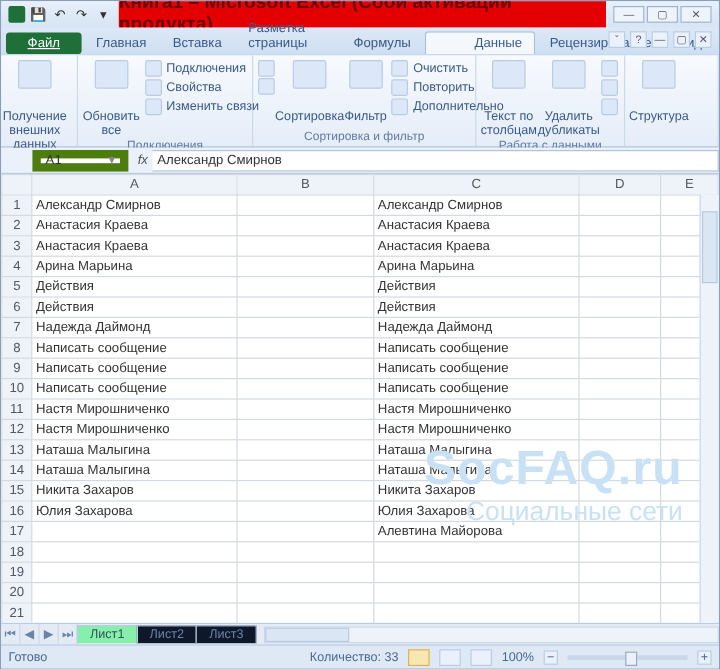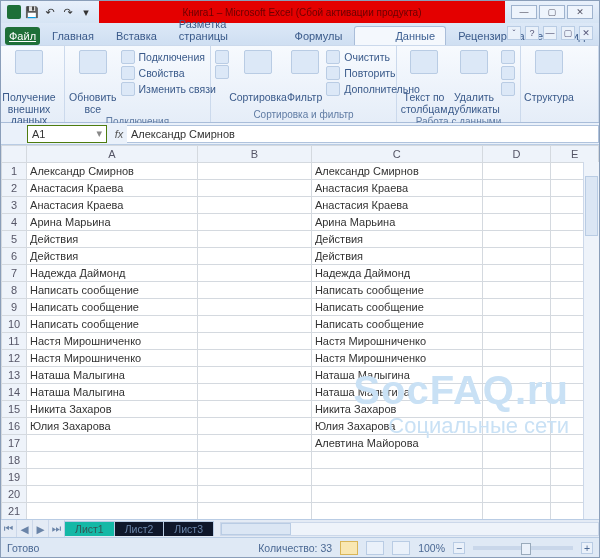--- a/index.html
+++ b/index.html
@@ -2,62 +2,62 @@
 <html><head>
 <meta charset="utf-8">
 <style>
   * { box-sizing: border-box; }
   html, body { margin: 0; padding: 0; font-family: "Segoe UI", Tahoma, Arial, sans-serif; font-size: 11px; color: #333; background: #dfe9f5; }
   .window { width: 600px; height: 558px; background: #dfe9f5; display: flex; flex-direction: column; border: 1px solid #8a9eb9; }
   
   .titlebar { height: 22px; display: flex; align-items: center; background: linear-gradient(#e8f0fb,#d6e4f4); position: relative; }
   .qat { display: flex; align-items: center; gap: 4px; padding: 0 6px; }
   .qat .icon { width: 14px; height: 14px; display: inline-flex; align-items: center; justify-content: center; }
-  .title-red { flex: 1; height: 100%; background: #e40000; display: flex; align-items: center; justify-content: center; color: #6a0000; font-size: 10px; font-weight: 400; overflow: hidden; }
+  .title-red { flex: 1; height: 100%; background: #e40000; display: flex; align-items: center; justify-content: center; color: #6a0000; font-size: 16px; font-weight: 700; overflow: hidden; }
   .winbtns { display: flex; gap: 2px; padding: 0 6px; }
   .winbtn { width: 26px; height: 14px; border: 1px solid #9fb3ce; background: #eef4fc; display: flex; align-items: center; justify-content: center; font-size: 9px; color: #556; }
   
   .tabs { height: 22px; display: flex; align-items: flex-end; padding: 0 4px; gap: 2px; background: linear-gradient(#dce8f7,#cfdff2); position: relative; }
   .tab { padding: 3px 10px; font-size: 11px; color: #3a5a8a; cursor: pointer; border-top-left-radius: 3px; border-top-right-radius: 3px; }
-  .tab.file { background: #1e6f38; color: #fff; border-radius: 3px; padding: 3px 4px; text-decoration: underline; }
+  .tab.file { background: #1e6f38; color: #fff; border-radius: 3px; padding: 3px 18px; text-decoration: underline; }
   .tab.active { background: #f4f8fd; border: 1px solid #a9bdd9; border-bottom: none; color: #3b5e91; padding-left: 40px; }
   .help { position:absolute; right:6px; top:3px; display:flex; gap:4px; }
   .help span { width:14px; height:14px; border:1px solid #b9cce4; background:#eaf1fa; display:inline-flex; align-items:center; justify-content:center; font-size:9px; color:#557; }
   
   .ribbon { height: 78px; background: linear-gradient(#f7fafe,#e5edf8); border-top: 1px solid #cbd9ec; border-bottom: 1px solid #a9bdd9; display: flex; font-size: 10.5px; color: #3a5a8a; }
   .group { border-right: 1px solid #cbd9ec; display: flex; flex-direction: column; padding: 2px 4px 0 4px; }
   .group-body { flex:1; display:flex; align-items:flex-start; gap:4px; }
   .group-label { text-align:center; font-size:10px; color:#5f7ba3; padding:1px 0 2px; }
   .bigbtn { width: 48px; display:flex; flex-direction:column; align-items:center; gap:18px; text-align:center; line-height:1.1; padding-top:2px; }
   .bigbtn .ic { width:28px; height:24px; background:#dce8f7; border:1px solid #b9cce4; border-radius:2px; }
   .smallstack { display:flex; flex-direction:column; gap:2px; padding-top:2px; }
   .smallbtn { display:flex; align-items:center; gap:4px; white-space:nowrap; }
   .smallbtn .ic { width:14px; height:14px; background:#dce8f7; border:1px solid #b9cce4; border-radius:2px; }
   
   .fbar { height: 22px; background:#eaf1fa; border-bottom:1px solid #b9cce4; display:flex; align-items:center; }
-  .namebox { width:80px; height:18px; margin:0 4px 0 26px; border:1px solid #4d7c0f; background:#fff; display:flex; align-items:center; padding:0 4px; font-size:11px;text-align:center; }
+  .namebox { width:80px; height:18px; margin:0 4px 0 26px; border:7px solid #4d7c0f; background:#fff; display:flex; align-items:center; padding:0 4px; font-size:11px;text-align:center; }
   .namebox .dd { margin-left:auto; color:#888; }
   .fx { width:16px; text-align:center; color:#555; font-style:italic; }
   .finput { flex:1; height:18px; border:1px solid #b0c3dd; border-left:none; background:#fff; padding:0 4px; font-size:11px; display:flex; align-items:center; }
   
   .sheet { flex:1; background:#fff; overflow:hidden; display:flex; flex-direction:column; position:relative; }
   table { border-collapse:collapse; table-layout:fixed; width:100%; font-size:11px; }
   th, td { border:1px solid #d4d9df; padding:0 3px; height:16px; line-height:16px; overflow:hidden; white-space:nowrap; text-align:left; vertical-align:middle; }
   th { background:#eef3fa; color:#556; font-weight:normal; text-align:center; }
   .rowhdr { width:22px; text-align:center; background:#eef3fa; color:#556; }
   .corner { background:#eef3fa; }
   .colA { width:150px; } .colB { width:100px; } .colC { width:150px; } .colD { width:60px; } .colE { width:42px; }
   .watermark { position:absolute; right:30px; bottom:80px; text-align:right; color:#c9e1f5; pointer-events:none; }
   .watermark .l1 { font-size:40px; font-weight:bold; letter-spacing:1px; }
   .watermark .l2 { font-size:22px; }
   .watermark .l3 { font-size:22px; }
   
   .sheetbar { height:18px; background:#e4ebf5; border-top:1px solid #b9cce4; display:flex; align-items:center; font-size:10.5px; }
   .navtiny { width:16px; text-align:center; color:#6a84a8; border-right:1px solid #ccd8ea; height:100%; display:flex; align-items:center; justify-content:center; }
-  .stab { padding:1px 10px; background:#14b8a6; border:1px solid #b9cce4; border-bottom:none; margin-left:-1px; color:#355; }
+  .stab { padding:1px 10px; background:#86efac; border:1px solid #b9cce4; border-bottom:none; margin-left:-1px; color:#355; }
   .stab:not(.active){ background:#0f172a; color:#6a84a8; }
   .sheet-scroll { flex:1; margin-left:6px; height:14px; background:#eef3fa; border:1px solid #ccd8ea; position:relative; }
   .sheet-scroll .thumb { position:absolute; left:0; top:0; bottom:0; width:70px; background:#dbe6f4; border:1px solid #b9cce4; }
   
   .status { height:20px; background:#dfe9f5; border-top:1px solid #b9cce4; display:flex; align-items:center; font-size:10.5px; color:#4a6893; padding:0 6px; gap:8px; }
   .status .spacer { flex:1; }
   .viewbtn { width:18px; height:14px; border:1px solid #b9cce4; background:#eaf1fa; }
   .viewbtn.on { background:#f9e7b2; border-color:#d9b558; }
   .zoomslider { width:100px; height:4px; background:#c9d7ea; position:relative; }
   .zoomslider::before { content:""; position:absolute; left:48px; top:-3px; width:8px; height:10px; background:#eaf1fa; border:1px solid #9ab; }

